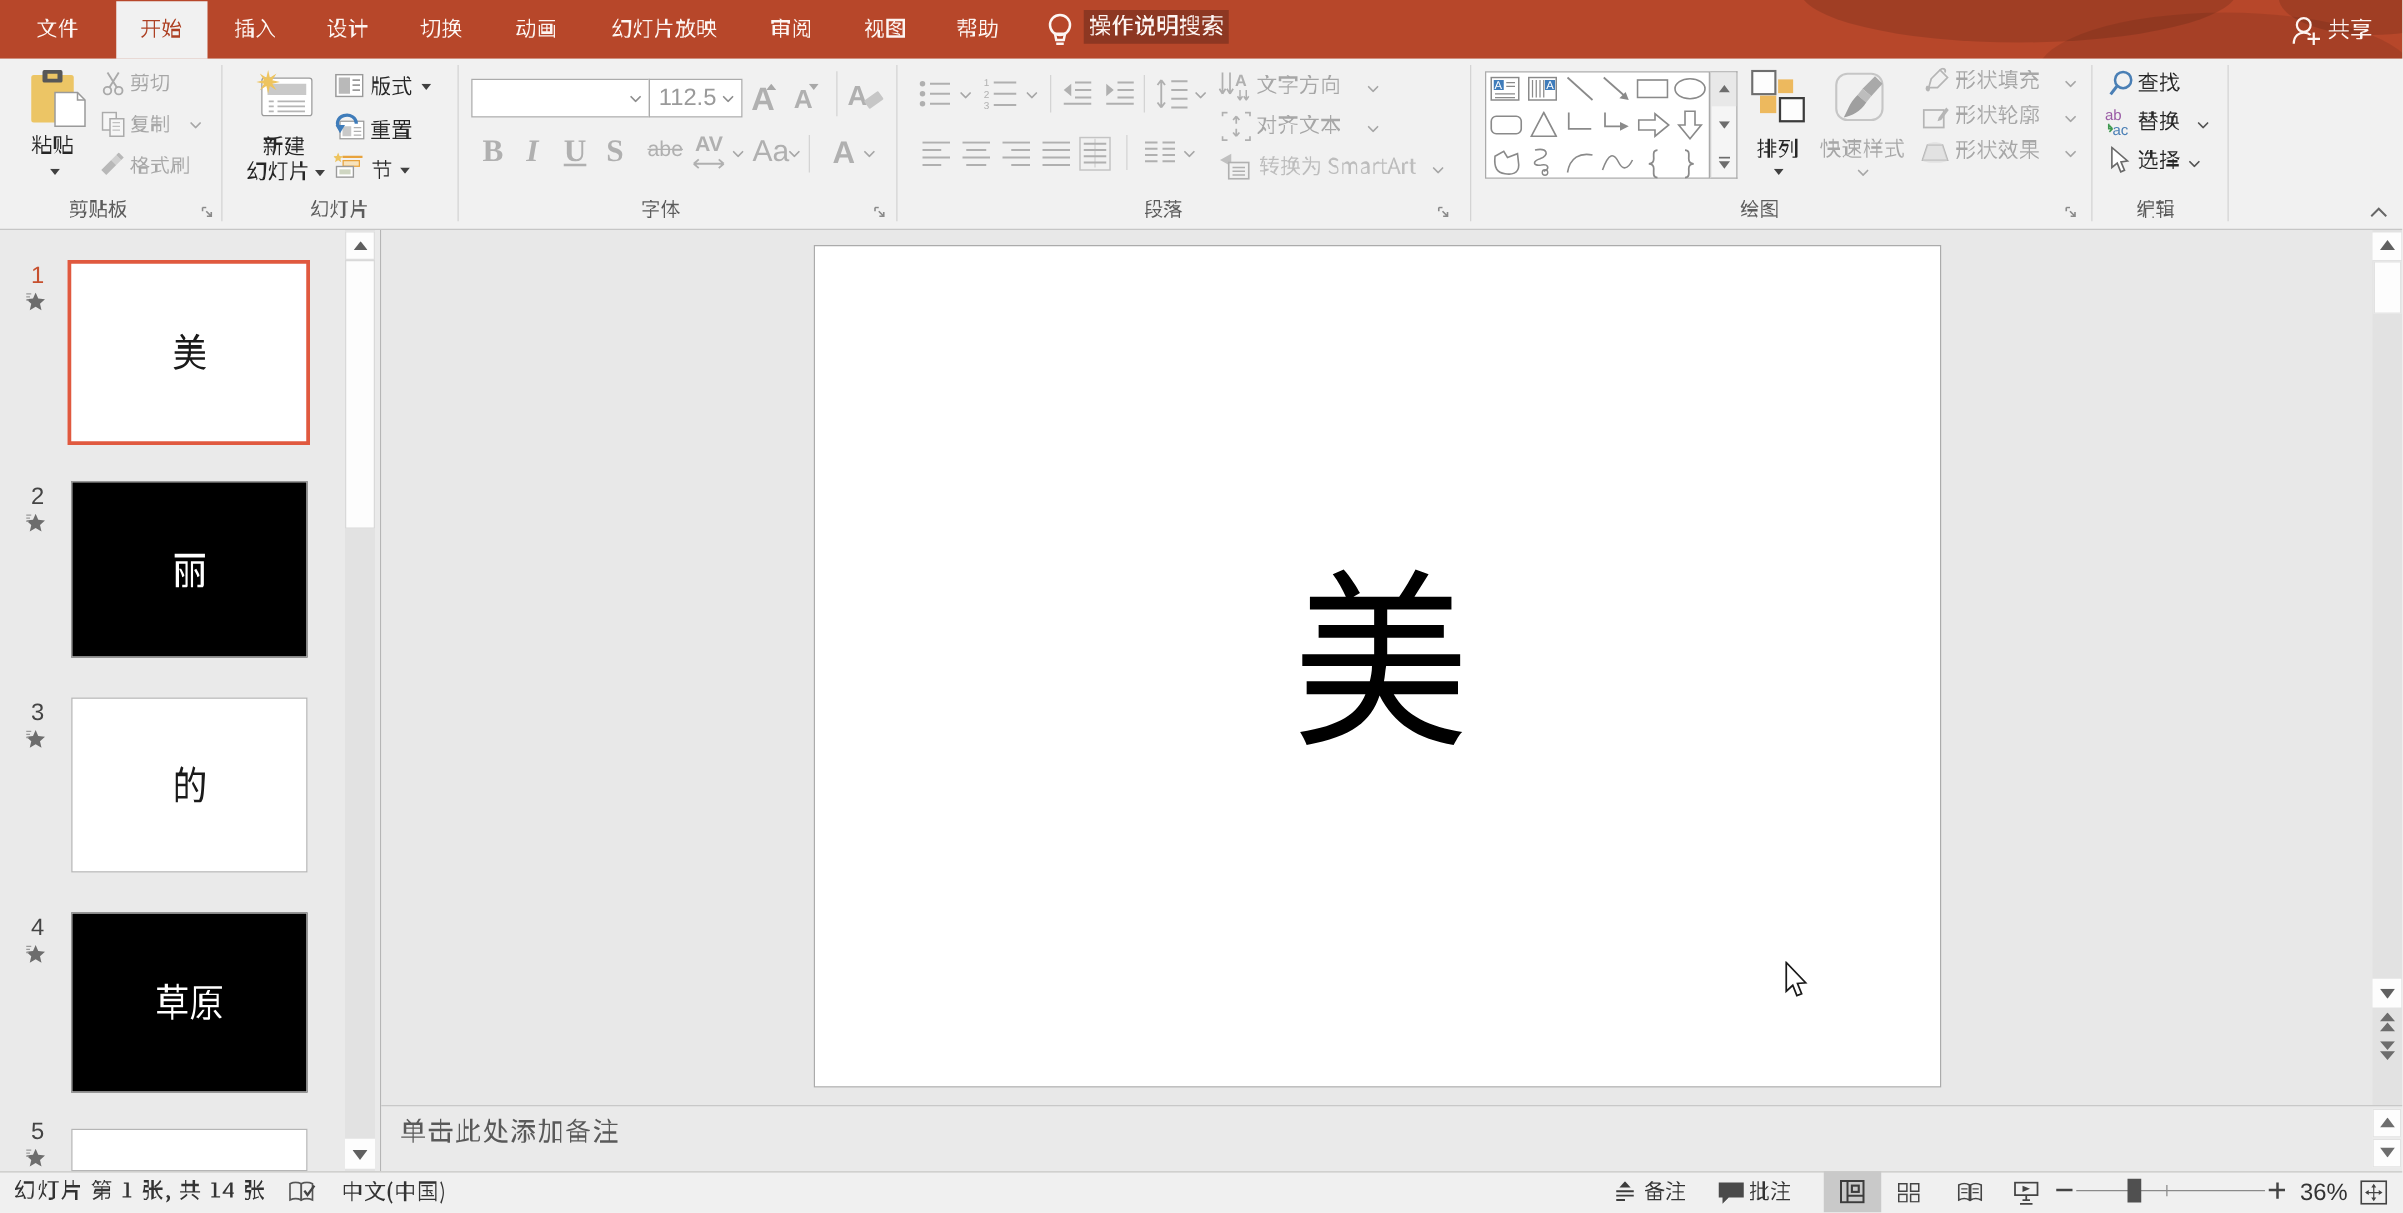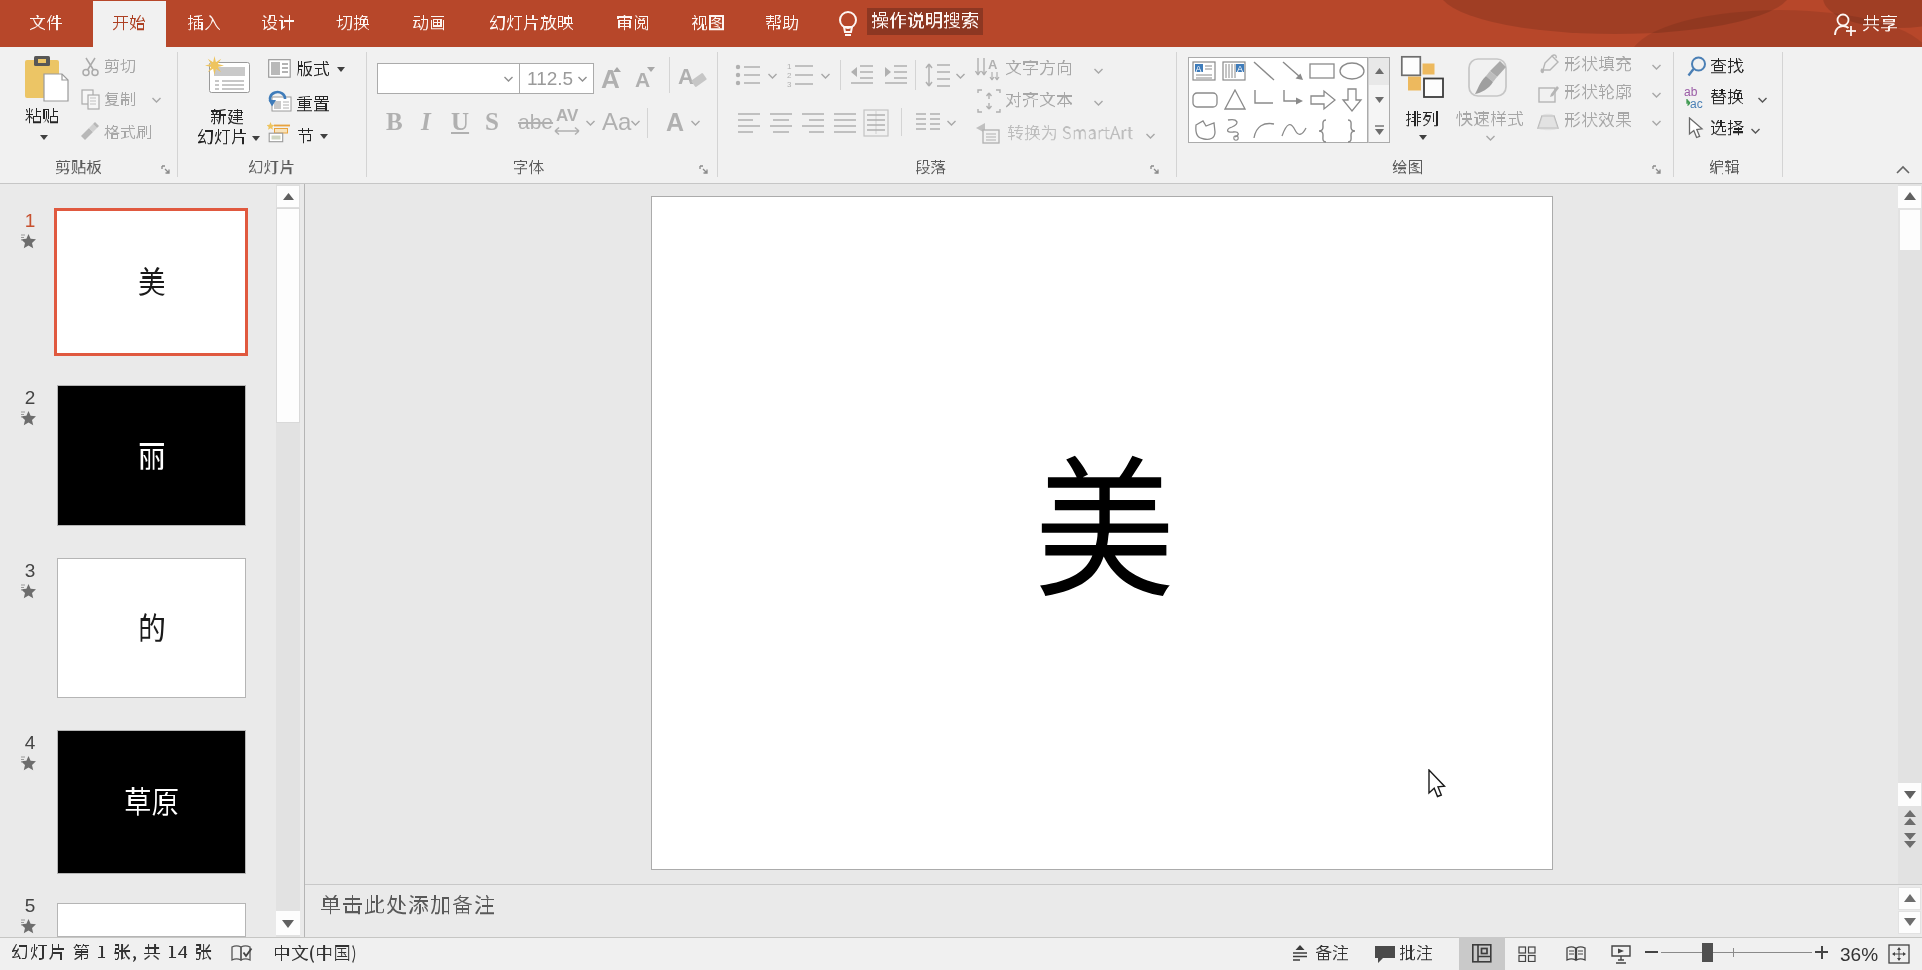--- a/index.html
+++ b/index.html
@@ -228,21 +228,21 @@
     </svg>
     <div class="abs" style="left:669px;top:57px;width:1px;height:36px;background:#d4d4d4"></div>
     <div class="abs" style="left:678px;top:64px;font-size:22px;font-weight:bold;color:#b0b0b0">A</div>
     <svg class="abs" style="left:690px;top:72px" width="18" height="16" viewBox="0 0 18 16">
       <rect x="2" y="4" width="14" height="8" rx="1" transform="rotate(-35 9 8)" fill="#c6c6c6"></rect>
     </svg>
     <div class="abs" style="left:386px;top:108px;font-size:25px;color:#b0b0b0;font-family:'Liberation Serif',serif;font-weight:bold">B</div>
     <div class="abs" style="left:421px;top:108px;font-size:25px;color:#b0b0b0;font-family:'Liberation Serif',serif;font-weight:bold;font-style:italic">I</div>
     <div class="abs" style="left:451px;top:108px;font-size:25px;color:#b0b0b0;font-family:'Liberation Serif',serif;font-weight:bold;text-decoration:underline">U</div>
     <div class="abs" style="left:485px;top:108px;font-size:25px;color:#b0b0b0;font-family:'Liberation Serif',serif;font-weight:bold">S</div>
-    <div class="abs" style="left:518px;top:110px;font-size:21px;color:#b0b0b0;text-decoration:line-through;font-family:'Liberation Sans',sans-serif">abe</div>
+    <div class="abs" style="left:518px;top:110px;font-size:17px;color:#b0b0b0;text-decoration:line-through;font-family:'Liberation Sans',sans-serif">abe</div>
     <div class="abs" style="left:556px;top:106px;font-size:17px;color:#b0b0b0;font-weight:bold">AV</div>
     <svg class="abs" style="left:553px;top:126px" width="28" height="10" viewBox="0 0 28 10">
       <path d="M2 5 L26 5 M2 5 L6 1.5 M2 5 L6 8.5 M26 5 L22 1.5 M26 5 L22 8.5" stroke="#b0b0b0" stroke-width="1.5" fill="none"></path>
     </svg>
     <svg class="abs" style="left:586px;top:120px" width="9" height="6" viewBox="0 0 9 6">
       <path d="M0.5 1 L4.5 5 L8.5 1" fill="none" stroke="#a7a7a7" stroke-width="1.4"></path>
     </svg>
     <div class="abs" style="left:602px;top:108px;font-size:24px;color:#b0b0b0">Aa</div>
     <svg class="abs" style="left:631px;top:120px" width="9" height="6" viewBox="0 0 9 6">
       <path d="M0.5 1 L4.5 5 L8.5 1" fill="none" stroke="#a7a7a7" stroke-width="1.4"></path>

